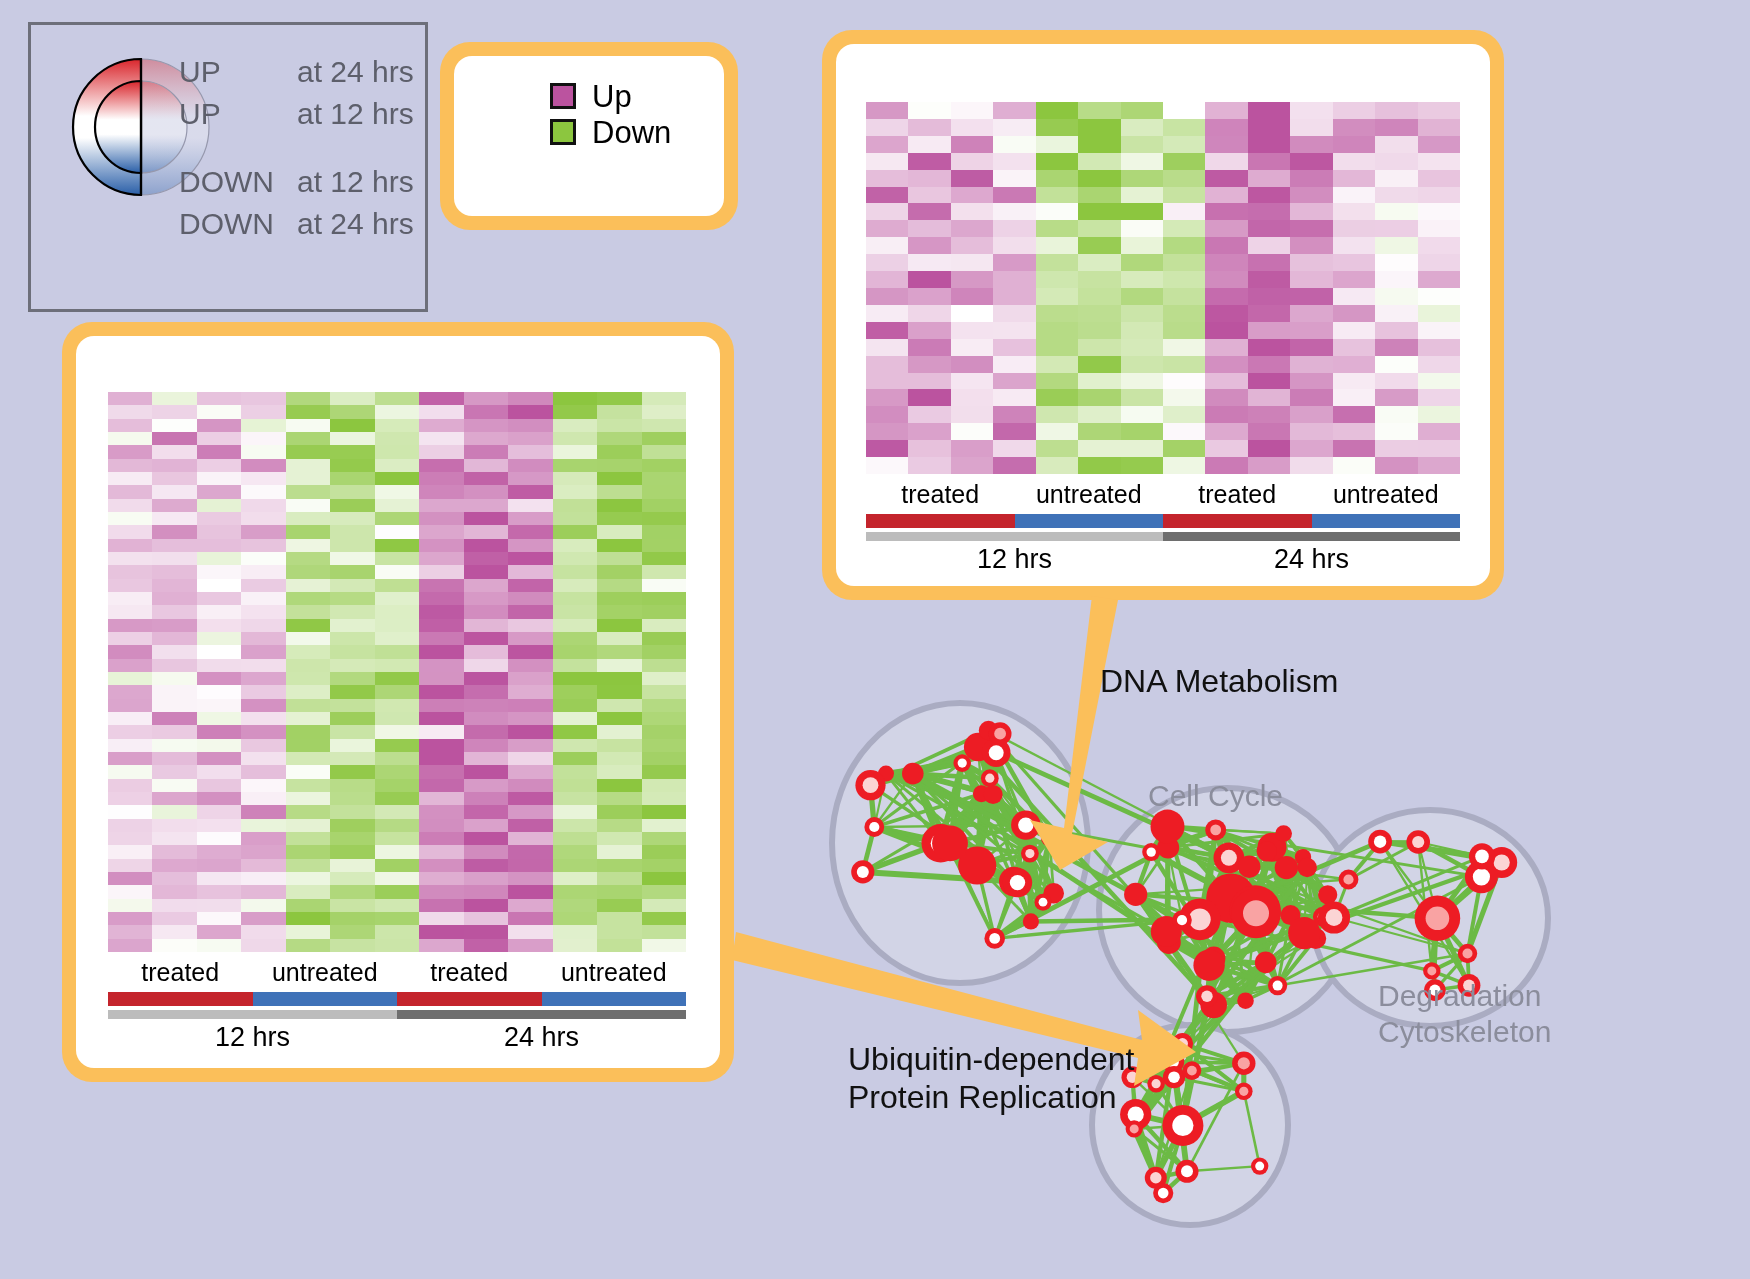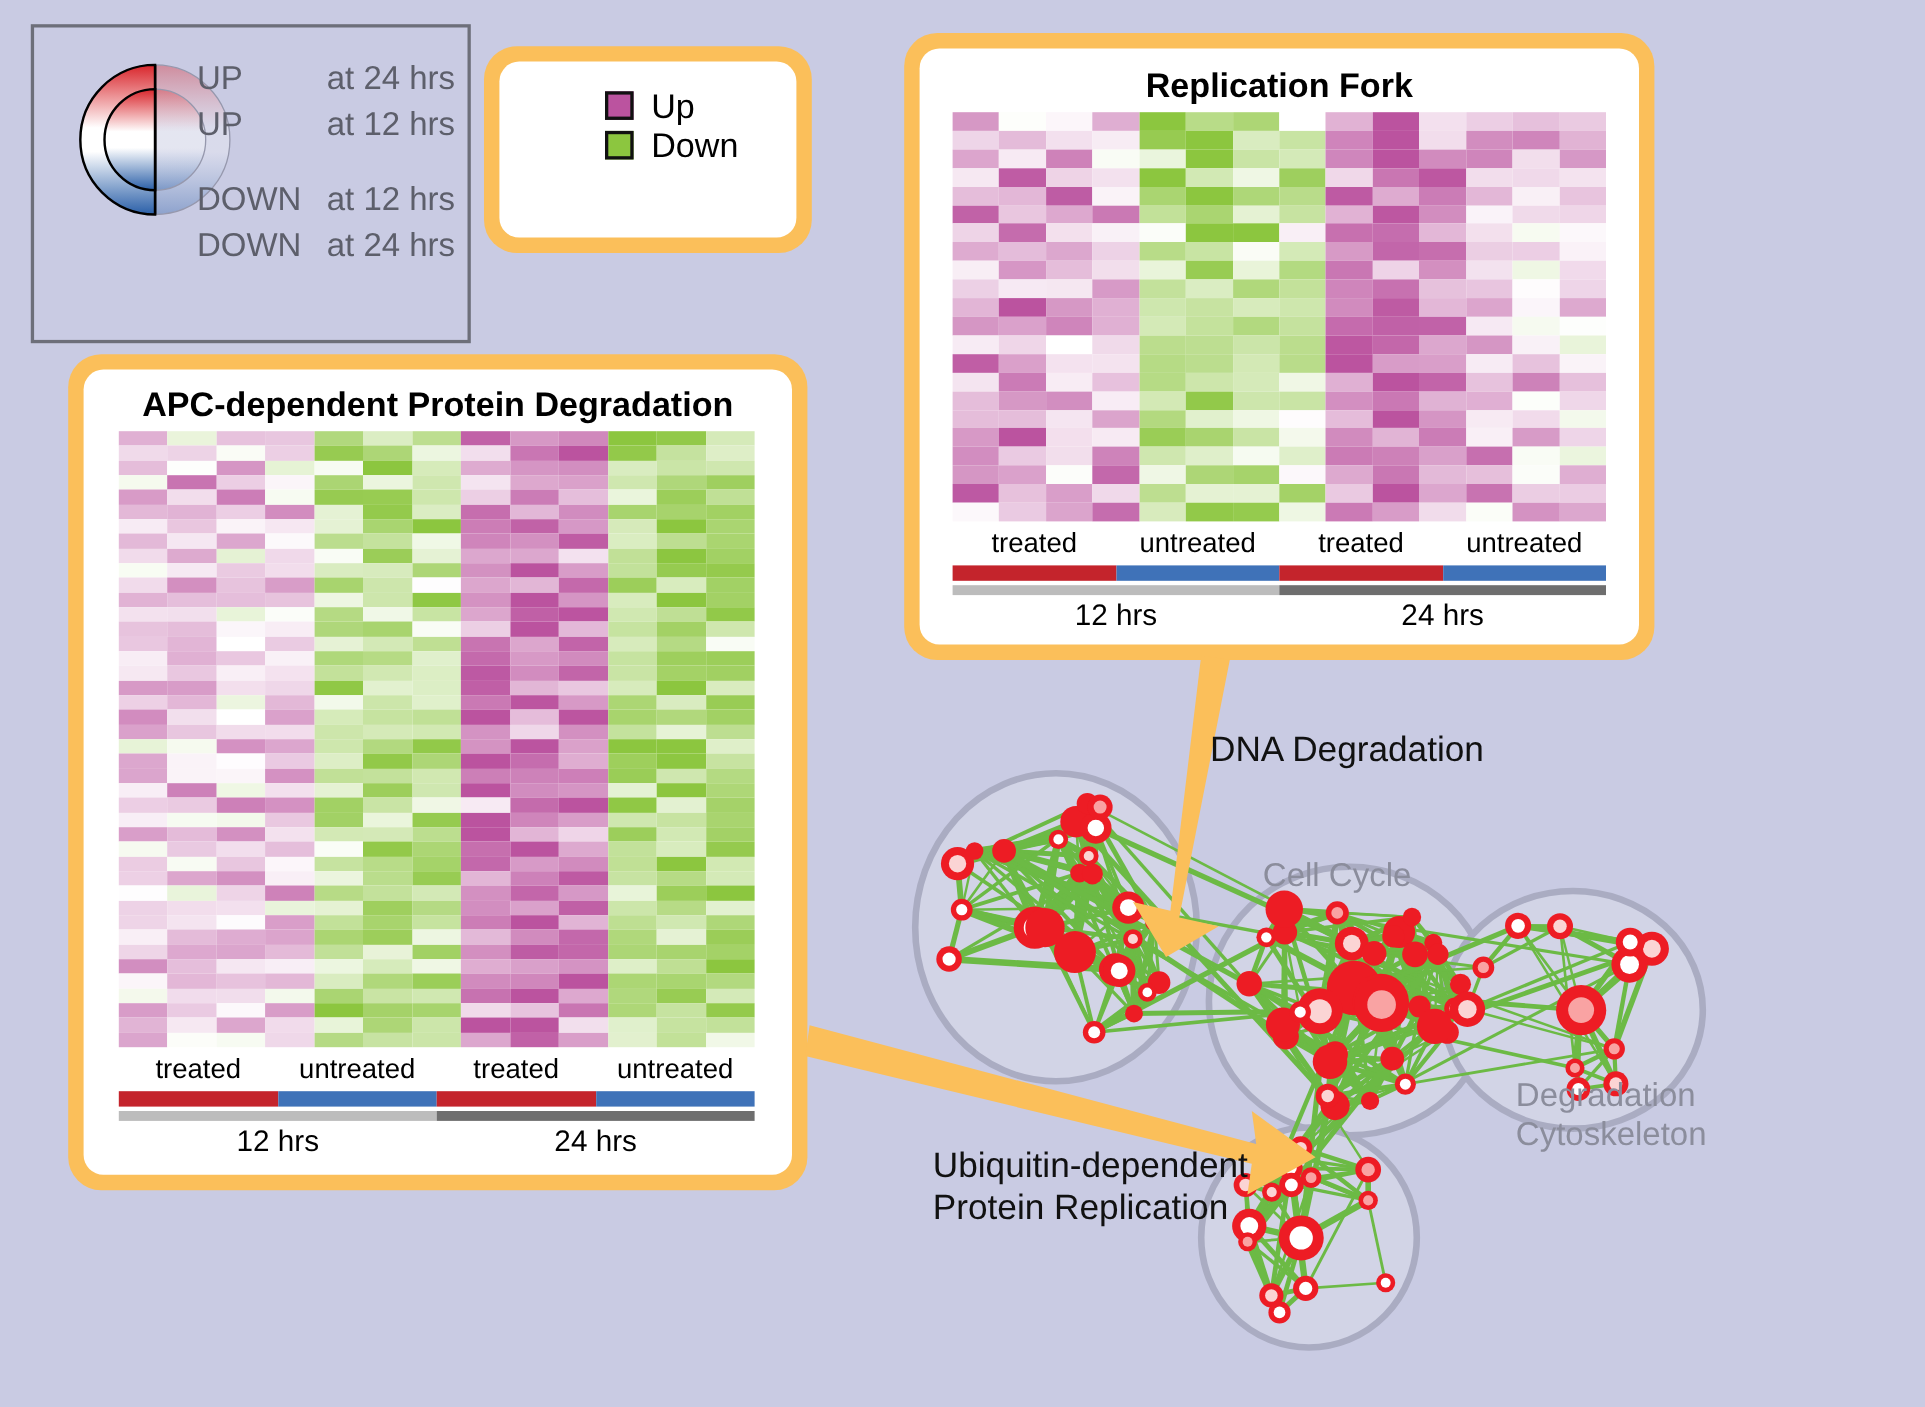--- a/index.html
+++ b/index.html
@@ -139,21 +139,20 @@
       <div class="est-item">
         <span class="est-sw" id="sw-down" style="background: rgb(140, 198, 63);"></span>
         <span class="est-lab">Down</span>
       </div>
     </div>
   </div>
 </div>
 
 <div class="abs opanel" id="rf-panel">
   <div class="inner">
-    <div class="hm-title">Replication Fork</div>
     <div class="hm-grid" id="rf-grid" style="left: 30px; top: 58px; width: 594px; height: 372px; grid-template-columns: repeat(14, 1fr); grid-template-rows: repeat(22, 1fr);">
         <div class="hm-cell" style="background: rgb(214, 152, 197);"></div>
         <div class="hm-cell" style="background: rgb(253, 254, 251);"></div>
         <div class="hm-cell" style="background: rgb(252, 246, 250);"></div>
         <div class="hm-cell" style="background: rgb(223, 174, 210);"></div>
         <div class="hm-cell" style="background: rgb(140, 198, 63);"></div>
         <div class="hm-cell" style="background: rgb(184, 220, 136);"></div>
         <div class="hm-cell" style="background: rgb(173, 214, 117);"></div>
         <div class="hm-cell" style="background: rgb(255, 255, 255);"></div>
         <div class="hm-cell" style="background: rgb(225, 178, 212);"></div>
@@ -475,21 +474,20 @@
       </div>
     <div class="time-labels" id="rf-tlabs" style="left: 30px; top: 500px; width: 594px;">
         <span>12 hrs</span>
         <span>24 hrs</span>
       </div>
   </div>
 </div>
 
 <div class="abs opanel" id="apc-panel">
   <div class="inner">
-    <div class="hm-title">APC-dependent Protein Degradation</div>
     <div class="hm-grid" id="apc-grid" style="left: 32px; top: 56px; width: 578px; height: 560px; grid-template-columns: repeat(13, 1fr); grid-template-rows: repeat(42, 1fr);">
         <div class="hm-cell" style="background: rgb(224, 176, 211);"></div>
         <div class="hm-cell" style="background: rgb(234, 244, 219);"></div>
         <div class="hm-cell" style="background: rgb(231, 194, 221);"></div>
         <div class="hm-cell" style="background: rgb(232, 198, 223);"></div>
         <div class="hm-cell" style="background: rgb(177, 216, 125);"></div>
         <div class="hm-cell" style="background: rgb(219, 237, 195);"></div>
         <div class="hm-cell" style="background: rgb(189, 222, 144);"></div>
         <div class="hm-cell" style="background: rgb(193, 97, 167);"></div>
         <div class="hm-cell" style="background: rgb(214, 152, 197);"></div>
@@ -1856,18 +1854,18 @@
     </g>
 </svg>
 
 <svg class="abs" style="left:0;top:0;width:1750px;height:1279px;pointer-events:none">
 
   <path d="M1092 596 L1064 828 L1030 820 L1060 870 L1108 842 L1072 834 L1118 600 Z" fill="#fbbf5a"></path>
 
   <path d="M736 932 L1142 1040 L1138 1010 L1196 1052 L1134 1086 L1138 1058 L732 960 Z" fill="#fbbf5a"></path>
 </svg>
 
-<div class="net-lab abs" id="lab-dna">DNA Degradation</div>
+<div class="net-lab abs" id="lab-dna">DNA Metabolism</div>
 <div class="net-lab abs" id="lab-cc">Cell Cycle</div>
 <div class="net-lab abs" id="lab-mt">Degradation
 Cytoskeleton</div>
 <div class="net-lab abs" id="lab-ub">Ubiquitin-dependent
 Protein Replication</div>
 
 </body></html>

